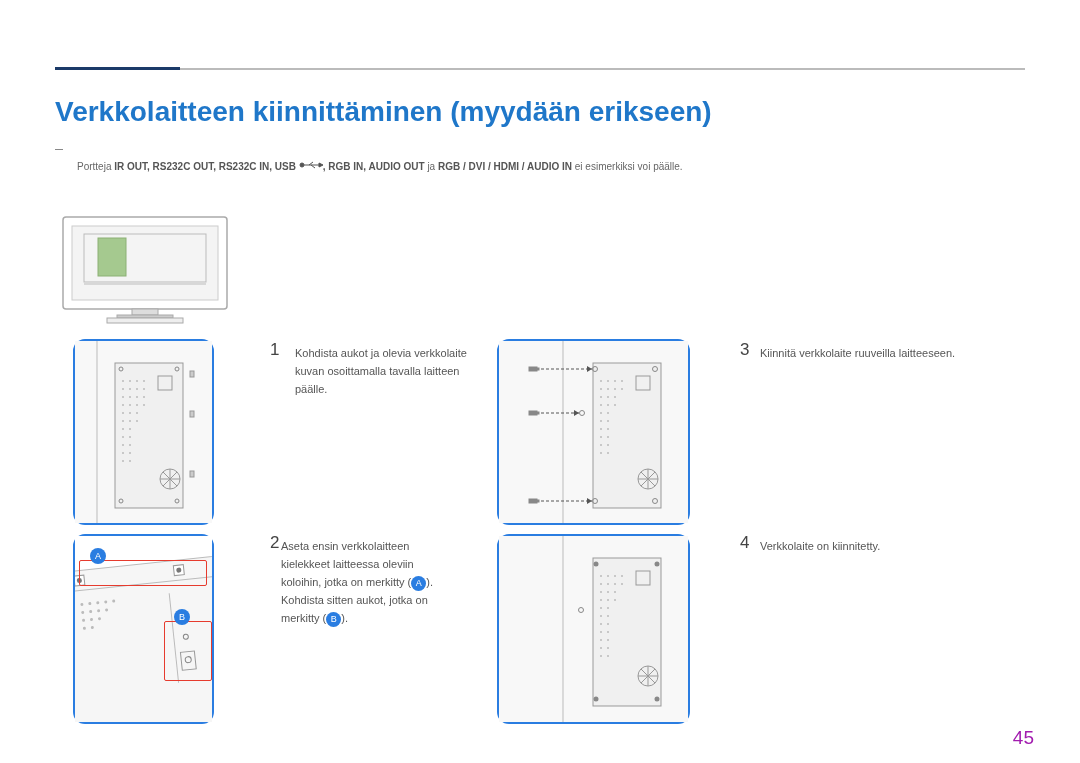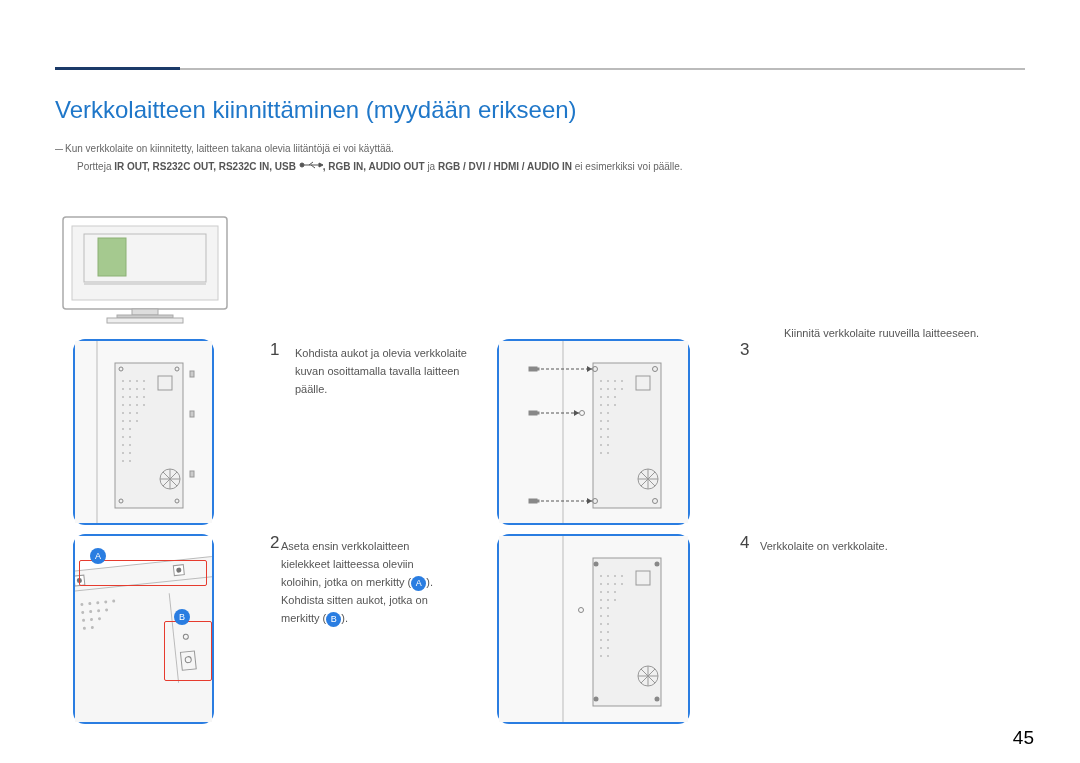--- a/index.html
+++ b/index.html
@@ -25,22 +25,22 @@
     left: 55px;
     width: 125px;
     height: 3px;
     background: #1b3a68;
   }
   .title {
     position: absolute;
     top: 96px;
     left: 55px;
     color: #1f77c9;
-    font-size: 24px;
-    font-weight: 400;
+    font-size: 28px;
+    font-weight: 700;
     text-align: center;
   }
   .note {
     position: absolute;
     top: 141px;
     left: 55px;
     font-size: 10px;
     color: #666;
     line-height: 16px;
   }
@@ -91,29 +91,29 @@
     font-size: 9px;
     text-align: center;
     line-height: 15px;
     vertical-align: middle;
   }
   .step1-num { top: 340px; left: 270px; }
   .step1-txt { top: 344px; left: 295px; width: 175px; }
   .step2-num { top: 533px; left: 270px; }
   .step2-txt { top: 537px; left: 281px; width: 175px; }
   .step3-num { top: 340px; left: 740px; }
-  .step3-txt { top: 324px; left: 760px; width: 240px; margin-left: 24px; }
+  .step3-txt { top: 344px; left: 760px; width: 240px; }
   .step4-num { top: 533px; left: 740px; }
   .step4-txt { top: 537px; left: 760px; width: 200px; }
   .pagenum {
     position: absolute;
     bottom: 14px;
     right: 46px;
     font-size: 19px;
-    color: #000000;
+    color: #a21caf;
   }
   .badge-a {
     position: absolute;
     top: 12px;
     left: 15px;
     width: 16px;
     height: 16px;
     border-radius: 50%;
     background: #2a7de1;
     color: #fff;
@@ -159,21 +159,21 @@
 </style>
 </head>
 <body>
 
 <div class="header-line"></div>
 <div class="header-line-accent"></div>
 
 <h1 class="title">Verkkolaitteen kiinnittäminen (myydään erikseen)</h1>
 
 <div class="note">
-  <div><span class="dash"></span><span>Kun verkkolaite on kiinnitetty, laitteen takana olevia liitäntöjä ei voi käyttää.</span></div>
+  <div><span class="dash"></span></div>
   <div class="note-line2">
     <span>Portteja </span><b>IR OUT, RS232C OUT, RS232C IN, USB</b>
     <span class="usb-icon">
       <svg width="24" height="10" viewBox="0 0 24 10">
           <g stroke="#555" stroke-width="1" fill="none">
             <circle cx="3" cy="5" r="2" fill="#555"></circle>
             <line x1="5" y1="5" x2="20" y2="5"></line>
             <path d="M10 5 L14 2"></path>
             <path d="M12 5 L16 8"></path>
             <polygon points="20,3 24,5 20,7" fill="#555"></polygon>
@@ -423,15 +423,15 @@
 <div class="stepnum step2-num">2</div>
 <div class="steptext step2-txt">
   <span>Aseta ensin verkkolaitteen kielekkeet laitteessa oleviin koloihin, jotka on merkitty</span>
   (<span class="circle-label">A</span><span>). Kohdista sitten aukot, jotka on merkitty (</span><span class="circle-label">B</span><span>).</span>
 </div>
 
 <div class="stepnum step3-num">3</div>
 <div class="steptext step3-txt">Kiinnitä verkkolaite ruuveilla laitteeseen.</div>
 
 <div class="stepnum step4-num">4</div>
-<div class="steptext step4-txt">Verkkolaite on verkkolaite.</div>
+<div class="steptext step4-txt">Verkkolaite on kiinnitetty.</div>
 
 <div class="pagenum">45</div>
 
 </body></html>

